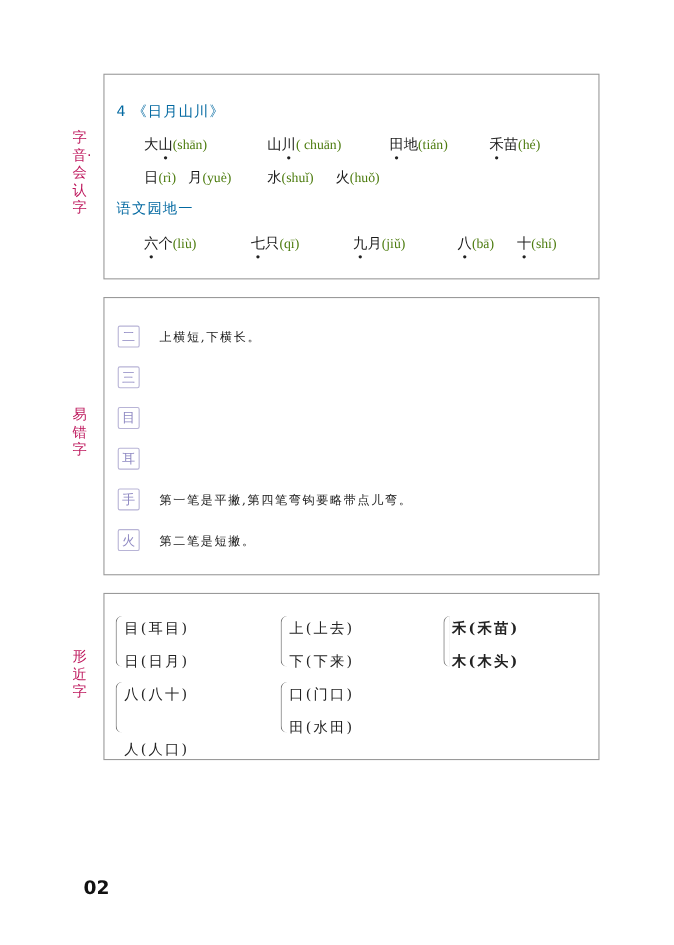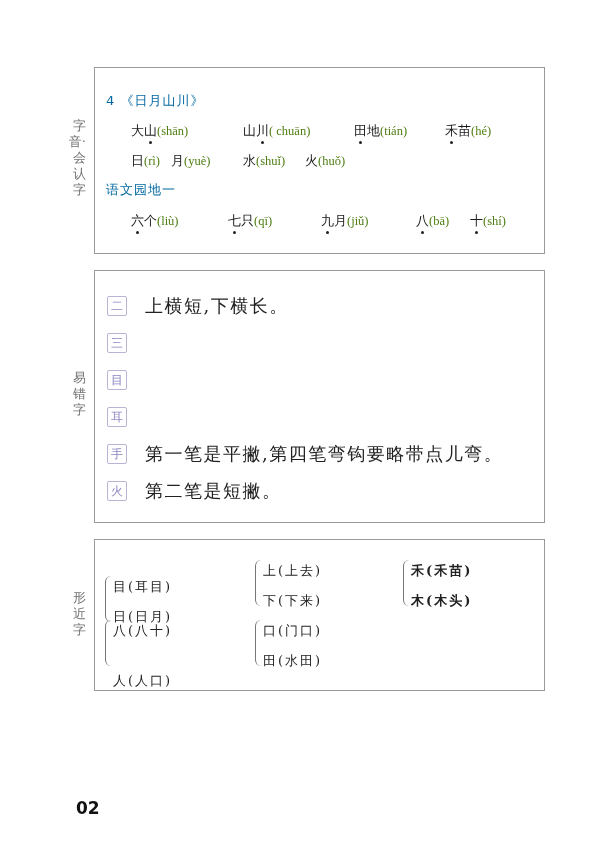--- a/index.html
+++ b/index.html
@@ -3,21 +3,21 @@
 <meta charset="utf-8">
 <style>
   html, body { margin:0; padding:0; }
   body {
     width:613px; height:859px; background:#ffffff; position:relative; overflow:hidden;
     font-family:"DejaVu Serif", "Liberation Serif", serif; color:#1a1a1a;
   }
   .side-label {
     position:absolute; left:66px; width:20px;
     font-family:"DejaVu Sans", "Liberation Sans", sans-serif; font-size:13px; line-height:16px;
-    color:#737373; text-align:right; word-break:break-all;
+    color:#be185d; text-align:left; word-break:break-all;
   }
   .box {
     position:absolute; left:94px; width:451px;
     border:1.5px solid #9a9a9a; box-sizing:border-box; background:#fff;
   }
   .heading {
     position:absolute; font-family:"DejaVu Sans", "Liberation Sans", sans-serif;
     font-size:13px; color:#0369a1; letter-spacing:1px;
   }
   .item { position:absolute; font-size:13px; white-space:nowrap; }
@@ -26,21 +26,21 @@
     content:""; position:absolute; left:50%; bottom:-6px; width:3px; height:3px;
     margin-left:-1.5px; background:#222; border-radius:50%;
   }
   .item .py { font-family:Liberation Serif, serif; font-size:12.5px; color:#4d7c0f; }
   .err-row { position:absolute; left:12px; height:22px; display:flex; align-items:center; }
   .char-box {
     width:20px; height:20px; border:1px solid #b8b4d6; border-radius:2px; box-sizing:border-box;
     display:flex; align-items:center; justify-content:center;
     font-size:12px; color:#8e88c2; margin-right:18px;
   }
-  .err-text { font-size:18px; letter-spacing:1.5px; color:#222;text-align:right; }
+  .err-text { font-size:11px; letter-spacing:1.5px; color:#222;text-align:right; }
   .pair { position:absolute; width:130px; height:52px; }
   .brace {
     position:absolute; left:0; top:2px; width:5px; height:46px;
     border-left:1px solid #777; border-radius:6px 0 0 6px;
   }
   .pair .w { position:absolute; left:8px; font-size:13px; letter-spacing:2px; color:#222; white-space:nowrap; }
   .page-num {
     position:absolute; left:76px; top:798px; font-family:"DejaVu Sans", "Liberation Sans", sans-serif;
     font-weight:bold; font-size:17px; color:#111;
   }
@@ -99,21 +99,21 @@
       </div>
       <div class="err-row" style="top: 209px;">
         <div class="char-box">火</div>
         <div class="err-text">第二笔是短撇。</div>
       </div>
     </div>
 </div>
 
 <div class="box" style="top:539px; height:152px;">
   <div id="pair-list">
-      <div class="pair" style="left: 10px; top: 34px;">
+      <div class="pair" style="left: 10px; top: 18px;">
         <div class="brace"></div>
         <div class="w" style="top:4px;">目(耳目)</div>
         <div class="w" style="top:34px;">日(日月)</div>
       </div>
       <div class="pair" style="left: 160px; top: 18px;">
         <div class="brace"></div>
         <div class="w" style="top:4px;">上(上去)</div>
         <div class="w" style="top:34px;">下(下来)</div>
       </div>
       <div class="pair" style="left: 308px; top: 18px; font-weight: bold;">

